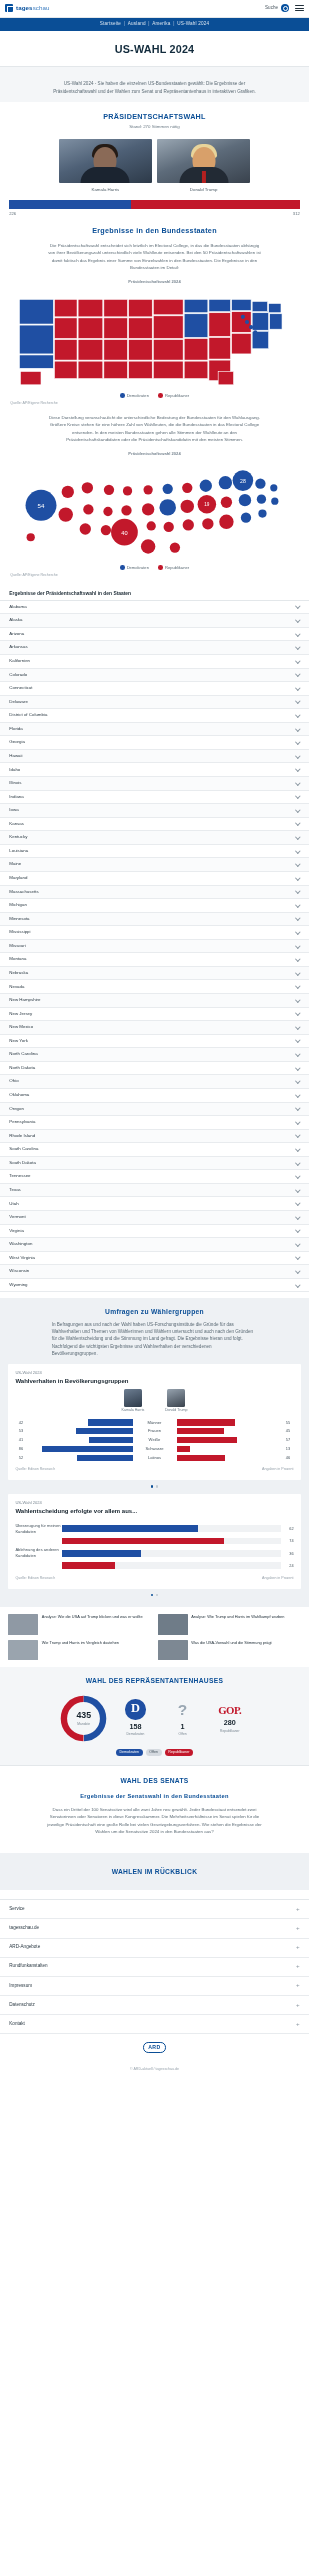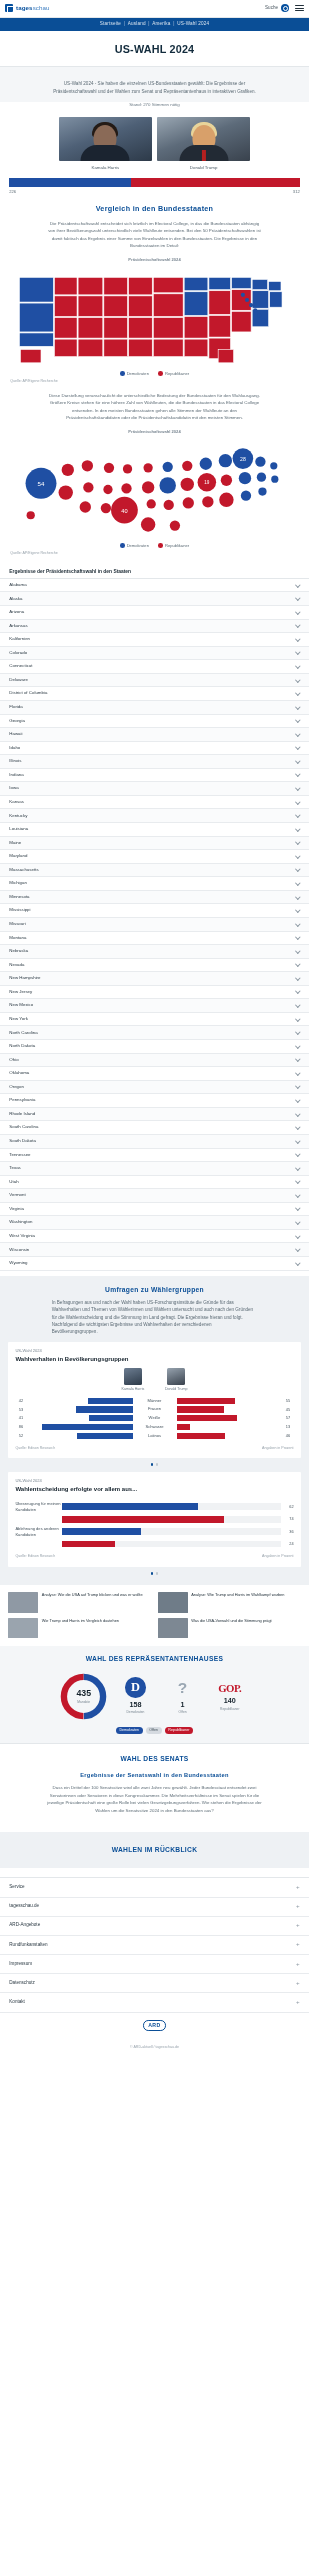--- a/index.html
+++ b/index.html
@@ -276,20 +276,21 @@
   </div>
 
   <div class="title-wrap">
     <div class="main-title">US-WAHL 2024</div>
   </div>
 
   <div class="section-band">
     <div class="section-sub">US-Wahl 2024 - Sie haben die einzelnen US-Bundesstaaten gewählt: Die Ergebnisse der Präsidentschaftswahl und der Wahlen zum Senat und Repräsentantenhaus in interaktiven Grafiken.</div>
   </div>
 
+  <div class="hdr2">PRÄSIDENTSCHAFTSWAHL</div>
   <div class="hdr2-sub">Stand: 270 Stimmen nötig</div>
 
   <div class="cands">
     <div class="cand">
       <div class="photo harris">
         <div class="hair"></div>
           <div class="face"></div>
           <div class="body"></div>
       </div>
     </div>
@@ -309,21 +310,21 @@
 
   <div class="single-bar">
     <span class="bar-d" style="width:42%"></span>
     <span class="bar-r" style="width:58%"></span>
   </div>
   <div style="display:flex;justify-content:space-between;padding:0 9.3px;" class="bar-label">
     <span>226</span>
     <span>312</span>
   </div>
 
-  <div class="hdr2">Vergleich in den Bundesstaaten</div>
+  <div class="hdr2">Ergebnisse in den Bundesstaaten</div>
   <div class="para">Die Präsidentschaftswahl entscheidet sich letztlich im Electoral College, in das die Bundesstaaten abhängig von ihrer Bevölkerungszahl unterschiedlich viele Wahlleute entsenden. Bei den 50 Präsidentschaftswahlen ist damit faktisch das Ergebnis einer Summe von Einzelwahlen in den Bundesstaaten. Die Ergebnisse in den Bundesstaaten im Detail:</div>
   <div class="cap">Präsidentschaftswahl 2024</div>
 
   <div class="map-wrap">
     <div class="map-box">
       <svg viewBox="0 0 560 200" preserveAspectRatio="xMidYMid meet">
         <g stroke="#ffffff" stroke-width="1.2">
           <rect x="18" y="22" width="66" height="48" fill="#1f4fa3"></rect>
           <rect x="86" y="22" width="44" height="34" fill="#c2182b"></rect>
           <rect x="132" y="22" width="48" height="34" fill="#c2182b"></rect>
@@ -821,21 +822,21 @@
         <div class="hnum">158</div>
         <div class="hlbl">Demokraten</div>
       </div>
       <div class="hcol">
         <div class="logo-q">?</div>
         <div class="hnum">1</div>
         <div class="hlbl">Offen</div>
       </div>
       <div class="hcol">
         <div class="logo-g">GOP.</div>
-        <div class="hnum">140</div>
+        <div class="hnum">280</div>
         <div class="hlbl">Republikaner</div>
       </div>
     </div>
     <div class="chips">
       <span class="chip">Demokraten</span>
       <span class="chip gray">Offen</span>
       <span class="chip alt">Republikaner</span>
     </div>
   </div>
 

